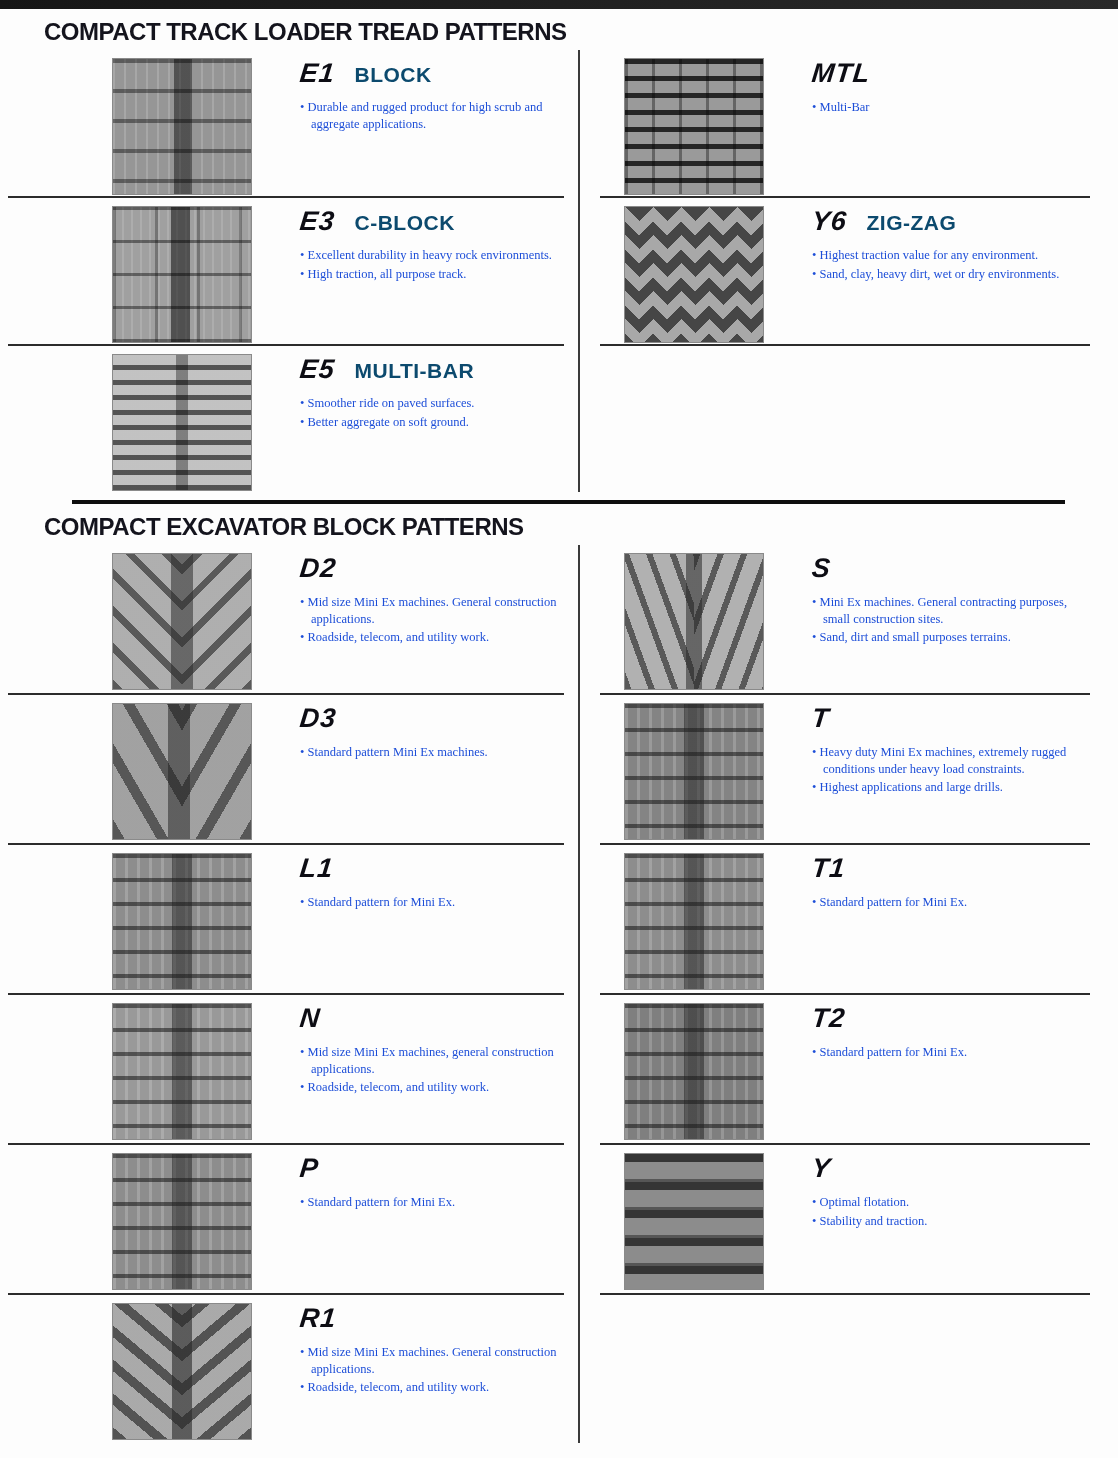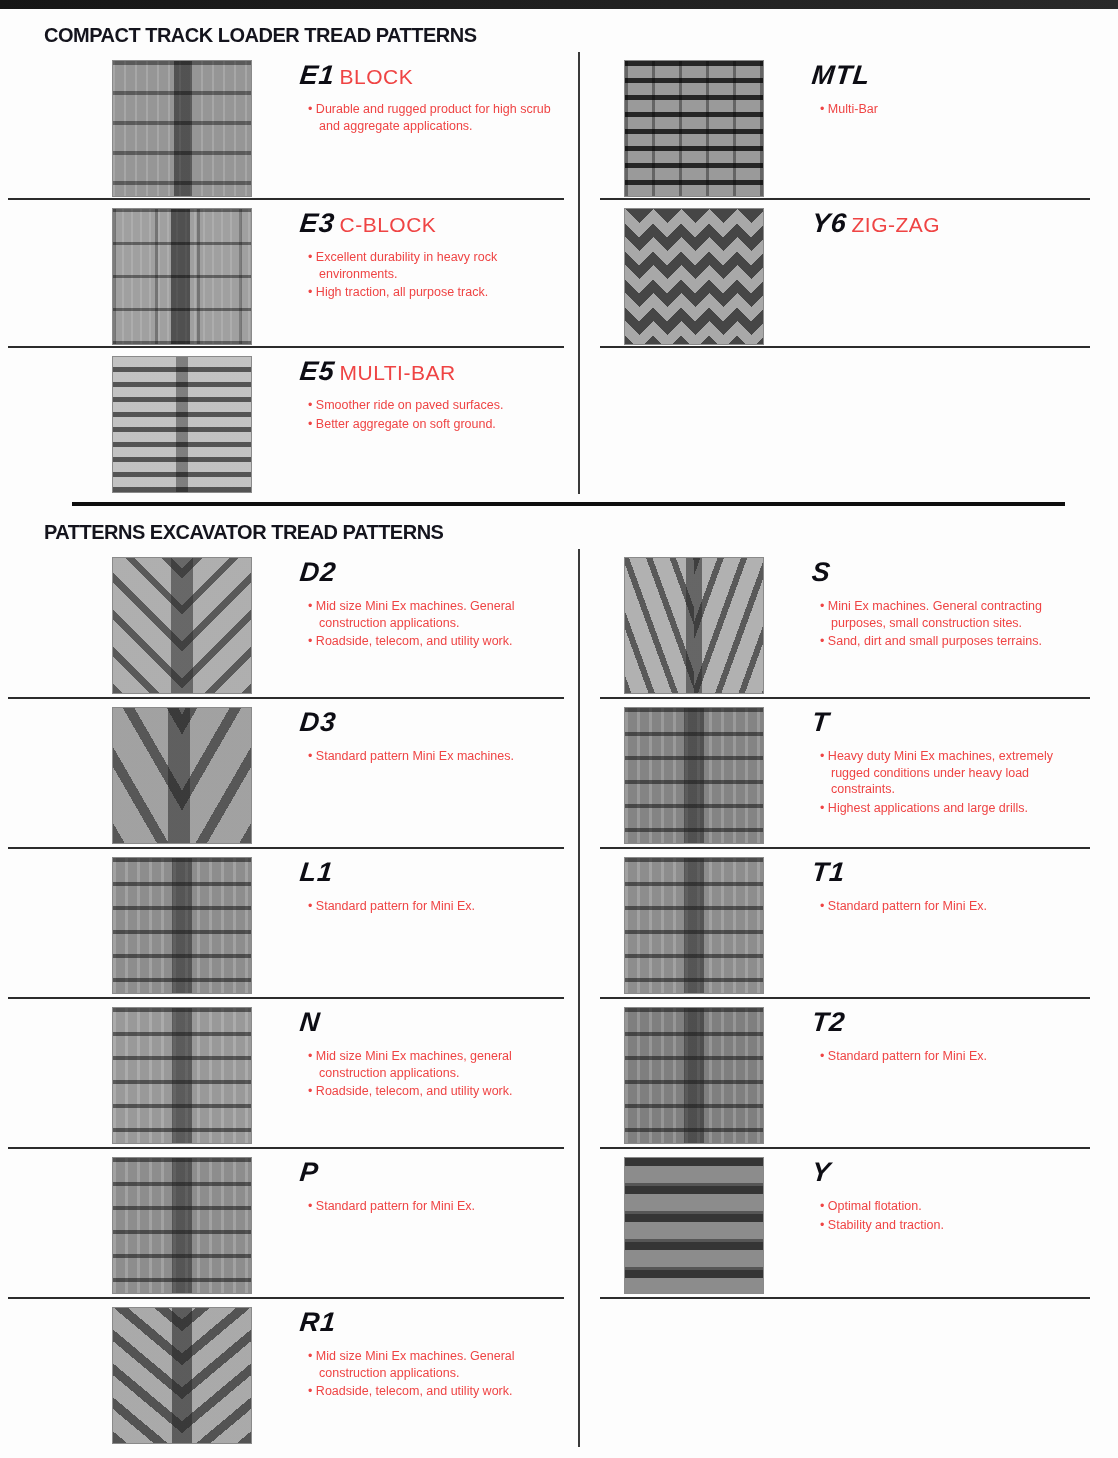--- a/index.html
+++ b/index.html
@@ -6,22 +6,22 @@
   body{
     width:1118px;height:1458px;
     background:#fdfdfd;
     font-family:"Liberation Sans",sans-serif;
     color:#2b2b36;
     overflow:hidden;
     position:relative;
   }
   .topbar{height:9px;background:linear-gradient(90deg,#161616,#2a2a2a);}
   .section-title{
-    margin:16px 0 6px 44px;
-    font-size:20px;line-height:1.05;
+    margin:10px 0 6px 44px;
+    font-size:24px;line-height:1.05;
     font-weight:900;letter-spacing:-0.5px;
     color:#14141d;
   }
   .cols{display:flex;align-items:stretch;}
   .col{box-sizing:border-box;}
   .col-left{width:578px;}
   .col-right{flex:1;border-left:2px solid #3a3a3a;}
   .row{display:flex;box-sizing:border-box;padding-top:8px;}
   .s1 .row{height:146px;}
   .s2 .row{height:148px;}
@@ -36,24 +36,24 @@
     border:1px solid #8a8a8a;box-sizing:border-box;
   }
   .info{margin-left:48px;width:268px;}
   .hdr{margin:0 0 10px 0;white-space:nowrap;}
   .code{
     font-size:27px;font-weight:900;font-style:italic;
     letter-spacing:1px;color:#0d0d14;transform:skewX(-6deg);
     display:inline-block;
   }
   .pname{
-    font-size:21px;font-weight:400;letter-spacing:0.5px;
-    color:#ef4444;margin-left:0;
-  }
-  ul.bullets{list-style:none;margin:8px;padding:0;font-size:12.5px;line-height:1.32;color:#ef4444;}
+    font-size:21px;font-weight:700;letter-spacing:0.5px;
+    color:#0c4a6e;margin-left:15px;
+  }
+  ul.bullets{list-style:none;margin:0;padding:0;font-size:12.5px;line-height:1.32;color:#1d4ed8;font-family:Liberation Serif, serif;}
   ul.bullets li{padding-left:11px;text-indent:-11px;margin-bottom:2px;}
   ul.bullets li::before{content:"\2022\00a0";}
 
   
   .tread-e1{
     background-color:#969696;
     background-image:
       linear-gradient(90deg,transparent 0 44%,rgba(0,0,0,.45) 44% 57%,transparent 57%),
       repeating-linear-gradient(180deg,rgba(0,0,0,.4) 0 4px,transparent 4px 30px),
       repeating-linear-gradient(90deg,rgba(255,255,255,.16) 0 2px,transparent 2px 11px);
@@ -201,32 +201,36 @@
         </div>
       </div>
       <div class="sep"></div>
       <div class="row">
         <div class="tread tread-y6"></div>
         <div class="info">
           <div class="hdr">
             <span class="code">Y6</span>
             <span class="pname">ZIG-ZAG</span>
           </div>
+          <ul class="bullets">
+            <li>Highest traction value for any environment.</li>
+            <li>Sand, clay, heavy dirt, wet or dry environments.</li>
+          </ul>
         </div>
       </div>
       <div class="sep"></div>
     </div>
 
   </div>
 </div>
 
 <div class="thick-divider"></div>
 
 <div class="section s2">
-  <h1 class="section-title">PATTERNS EXCAVATOR TREAD PATTERNS</h1>
+  <h1 class="section-title">COMPACT EXCAVATOR BLOCK PATTERNS</h1>
   <div class="cols">
 
     <div class="col col-left">
       <div class="row">
         <div class="tread chev tread-d2"></div>
         <div class="info">
           <div class="hdr">
             <span class="code">D2</span>
           </div>
           <ul class="bullets">

